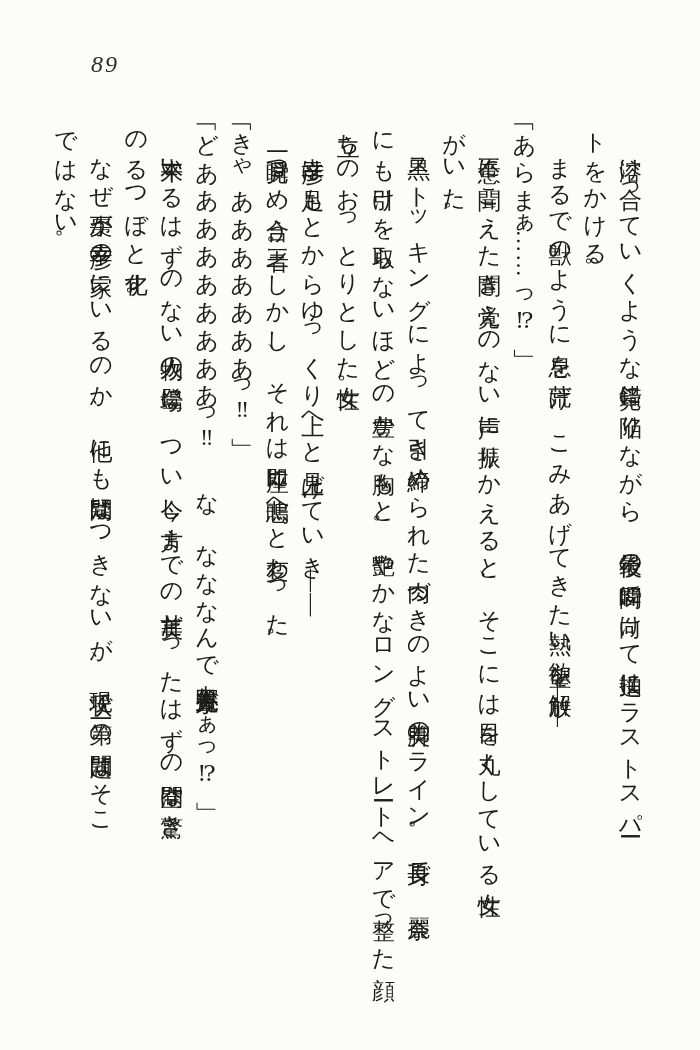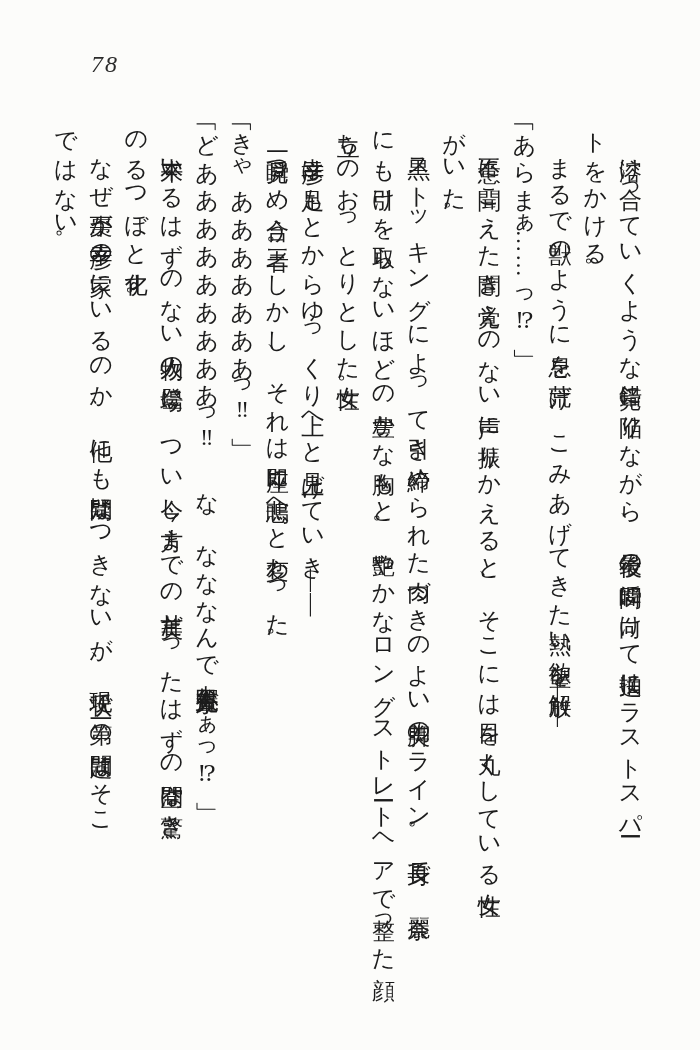--- a/index.html
+++ b/index.html
@@ -40,21 +40,21 @@
     white-space: nowrap;
   }
   .line {
     height: 936px;
   }
 </style>
 </head>
 <body>
 
 <div class="page">
-  <div class="page-number">78</div>
+  <div class="page-number">89</div>
 
   <div class="text-block">
     <div class="line">　溶け合っていくような錯覚に陥りながら、最後の瞬間に向けて抽送にラストスパー</div>
     <div class="line">トをかける。</div>
     <div class="line">　まるで獣のように息を荒げ、こみあげてきた熱い欲望を解放――</div>
     <div class="line">「あらまぁ……っ⁉」</div>
     <div class="line">　不意に聞こえた聞き覚えのない声に振りかえると、そこには目を丸くしている女性</div>
     <div class="line">がいた。</div>
     <div class="line">　黒ストッキングによって引き締められた肉づきのよい美脚のライン。長身で、麗奈</div>
     <div class="line">にも引けを取らないほどの豊かな胸もと。艶やかなロングストレートヘアで整った顔</div>

